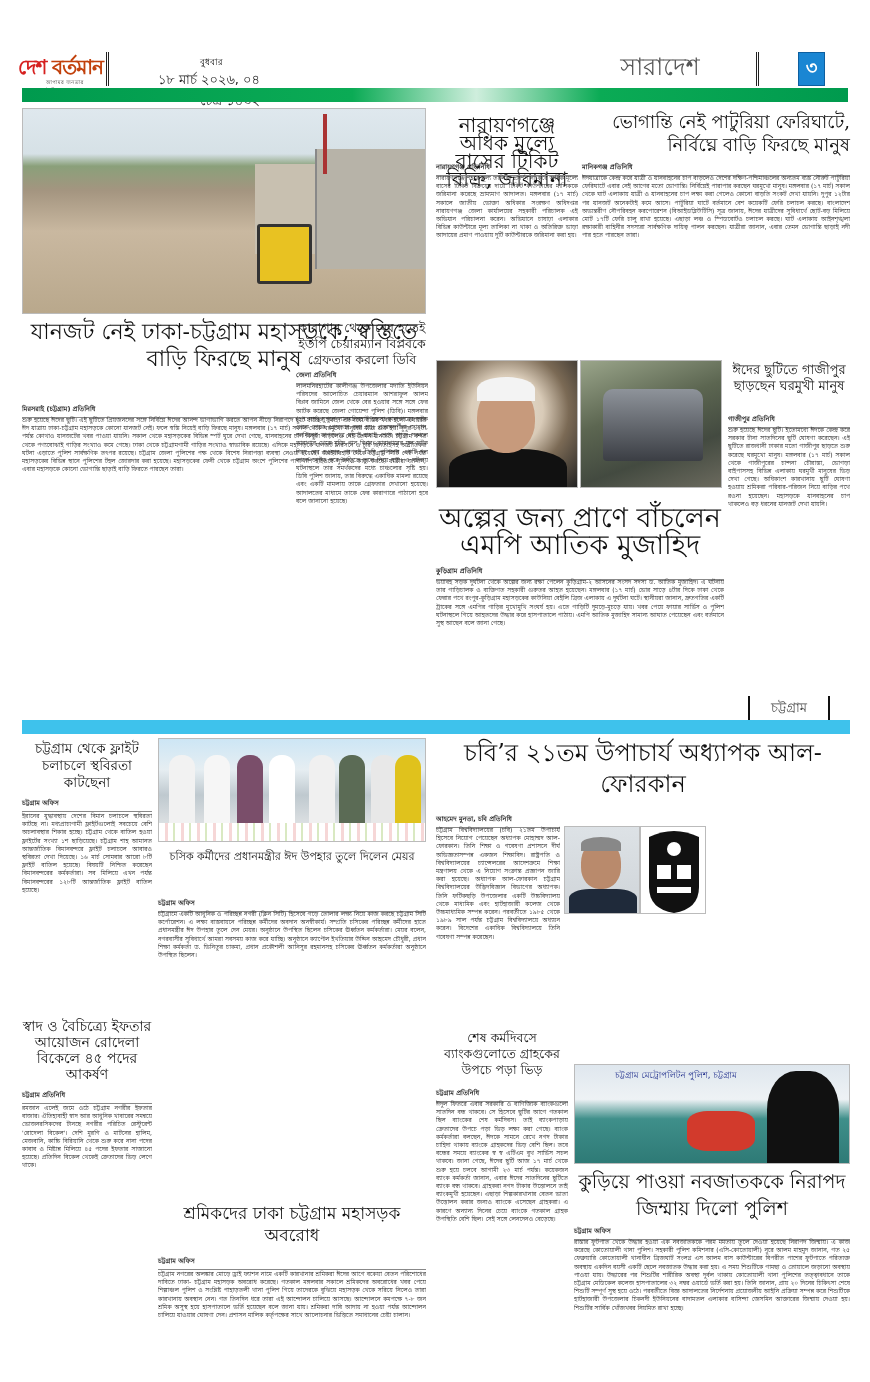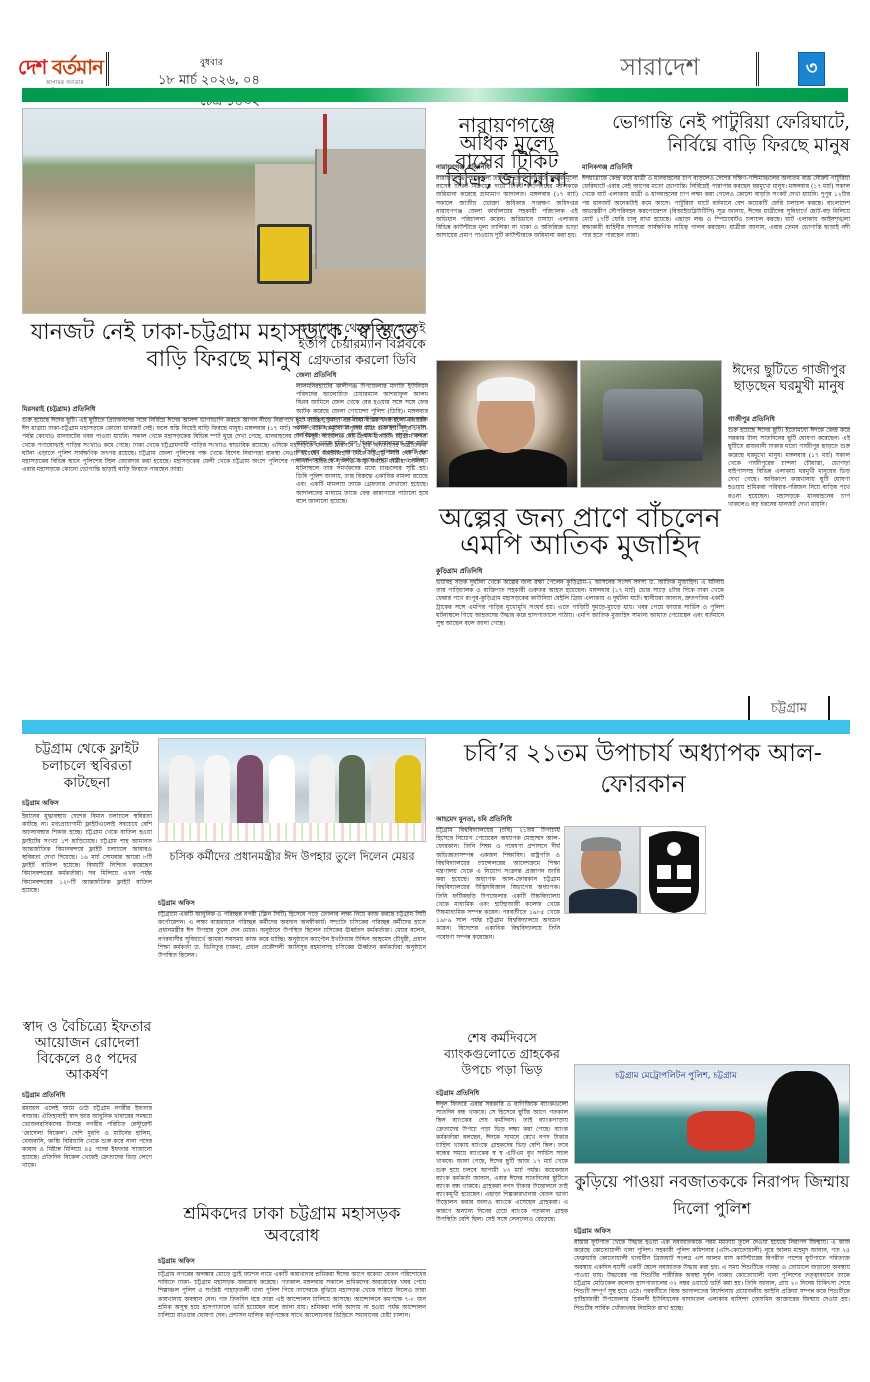--- a/index.html
+++ b/index.html
@@ -161,15 +161,15 @@
 
 <div class="abs hl" style="left:436px;top:1030px;width:132px;font-size:12.5px;line-height:16px;">শেষ কর্মদিবসে ব্যাংকগুলোতে গ্রাহকের উপচে পড়া ভিড়</div>
 <div class="abs byline" style="left:436px;top:1088px;width:132px;">চট্টগ্রাম প্রতিনিধি</div>
 <div class="abs body-text" style="left:436px;top:1100px;width:132px;height:240px;">ঈদুল ফিতরে এবার সরকারি ও বাণিজ্যিক ব্যাংকগুলো সাতদিন বন্ধ থাকবে। সে হিসেবে ছুটির আগে গতকাল ছিল ব্যাংকের শেষ কর্মদিবস। তাই ব্যাংকপাড়ায় ক্রেতাদের উপচে পড়া ভিড় লক্ষ্য করা গেছে। ব্যাংক কর্মকর্তারা বলছেন, ঈদকে সামনে রেখে নগদ টাকার চাহিদা থাকায় ব্যাংকে গ্রাহকদের ভিড় বেশি ছিল। তবে বন্ধের সময়ে ব্যাংকের স্ব স্ব এটিএম বুথ সার্ভিস সচল থাকবে। জানা গেছে, ঈদের ছুটি আজ ১৭ মার্চ থেকে শুরু হয়ে চলবে আগামী ২৩ মার্চ পর্যন্ত। কয়েকজন ব্যাংক কর্মকর্তা জানান, এবার ঈদের সাতদিনের ছুটিতে ব্যাংক বন্ধ থাকবে। গ্রাহকরা নগদ টাকার উত্তোলনে তাই ব্যাংকমুখী হয়েছেন। এছাড়া শিল্পকারখানার বেতন ভাতা উত্তোলন করার জন্যও ব্যাংকে এসেছেন গ্রাহকরা। এ কারণে অন্যান্য দিনের চেয়ে ব্যাংকে গতকাল গ্রাহক উপস্থিতি বেশি ছিল। সেই সঙ্গে লেনদেনও বেড়েছে।</div>
 
 <div class="abs photo photo-police">
   <div class="banner">চট্টগ্রাম মেট্রোপলিটন পুলিশ, চট্টগ্রাম</div>
   <div class="hijab"></div>
     <div class="baby"></div>
 </div>
-<div class="abs hl" style="left:574px;top:1168px;width:276px;font-size:16px;line-height:27px;text-align:center;">কুড়িয়ে পাওয়া নবজাতককে নিরাপদ জিম্মায় দিলো পুলিশ</div>
+<div class="abs hl" style="left:574px;top:1168px;width:276px;font-size:19px;line-height:27px;text-align:center;">কুড়িয়ে পাওয়া নবজাতককে নিরাপদ জিম্মায় দিলো পুলিশ</div>
 <div class="abs byline" style="left:574px;top:1226px;width:276px;">চট্টগ্রাম অফিস</div>
 <div class="abs body-text" style="left:574px;top:1238px;width:276px;height:102px;">রাস্তার ফুটপাত থেকে উদ্ধার হওয়া এক নবজাতককে পরম মমতায় তুলে দেওয়া হয়েছে নিরাপদ জিম্মায়। এ কাজ করেছে কোতোয়ালী থানা পুলিশ। সহকারী পুলিশ কমিশনার (এসি-কোতোয়ালী) নুরে আলম মাহমুদ জানান, গত ২৫ ফেব্রুয়ারি কোতোয়ালী থানাধীন ব্রিজঘাট সংলগ্ন এস আলম বাস কাউন্টারের বিপরীত পাশের ফুটপাতে পরিত্যক্ত অবস্থায় একদিন বয়সী একটি ছেলে নবজাতক উদ্ধার করা হয়। এ সময় শিশুটিকে গামছা ও তোয়ালে জড়ানো অবস্থায় পাওয়া যায়। উদ্ধারের পর শিশুটির শারীরিক অবস্থা দুর্বল থাকায় কোতোয়ালী থানা পুলিশের তত্ত্বাবধানে তাকে চট্টগ্রাম মেডিকেল কলেজ হাসপাতালের ৩২ নম্বর ওয়ার্ডে ভর্তি করা হয়। তিনি জানান, প্রায় ২০ দিনের চিকিৎসা শেষে শিশুটি সম্পূর্ণ সুস্থ হয়ে ওঠে। পরবর্তীতে বিজ্ঞ আদালতের নির্দেশনায় প্রয়োজনীয় আইনি প্রক্রিয়া সম্পন্ন করে শিশুটিকে হাটহাজারী উপজেলার চিকনদী ইউনিয়নের বাদামতল এলাকার বাসিন্দা জেসমিন আক্তারের জিম্মায় দেওয়া হয়। শিশুটির সার্বিক খোঁজখবর নিয়মিত রাখা হচ্ছে।</div>
 
 </body></html>

